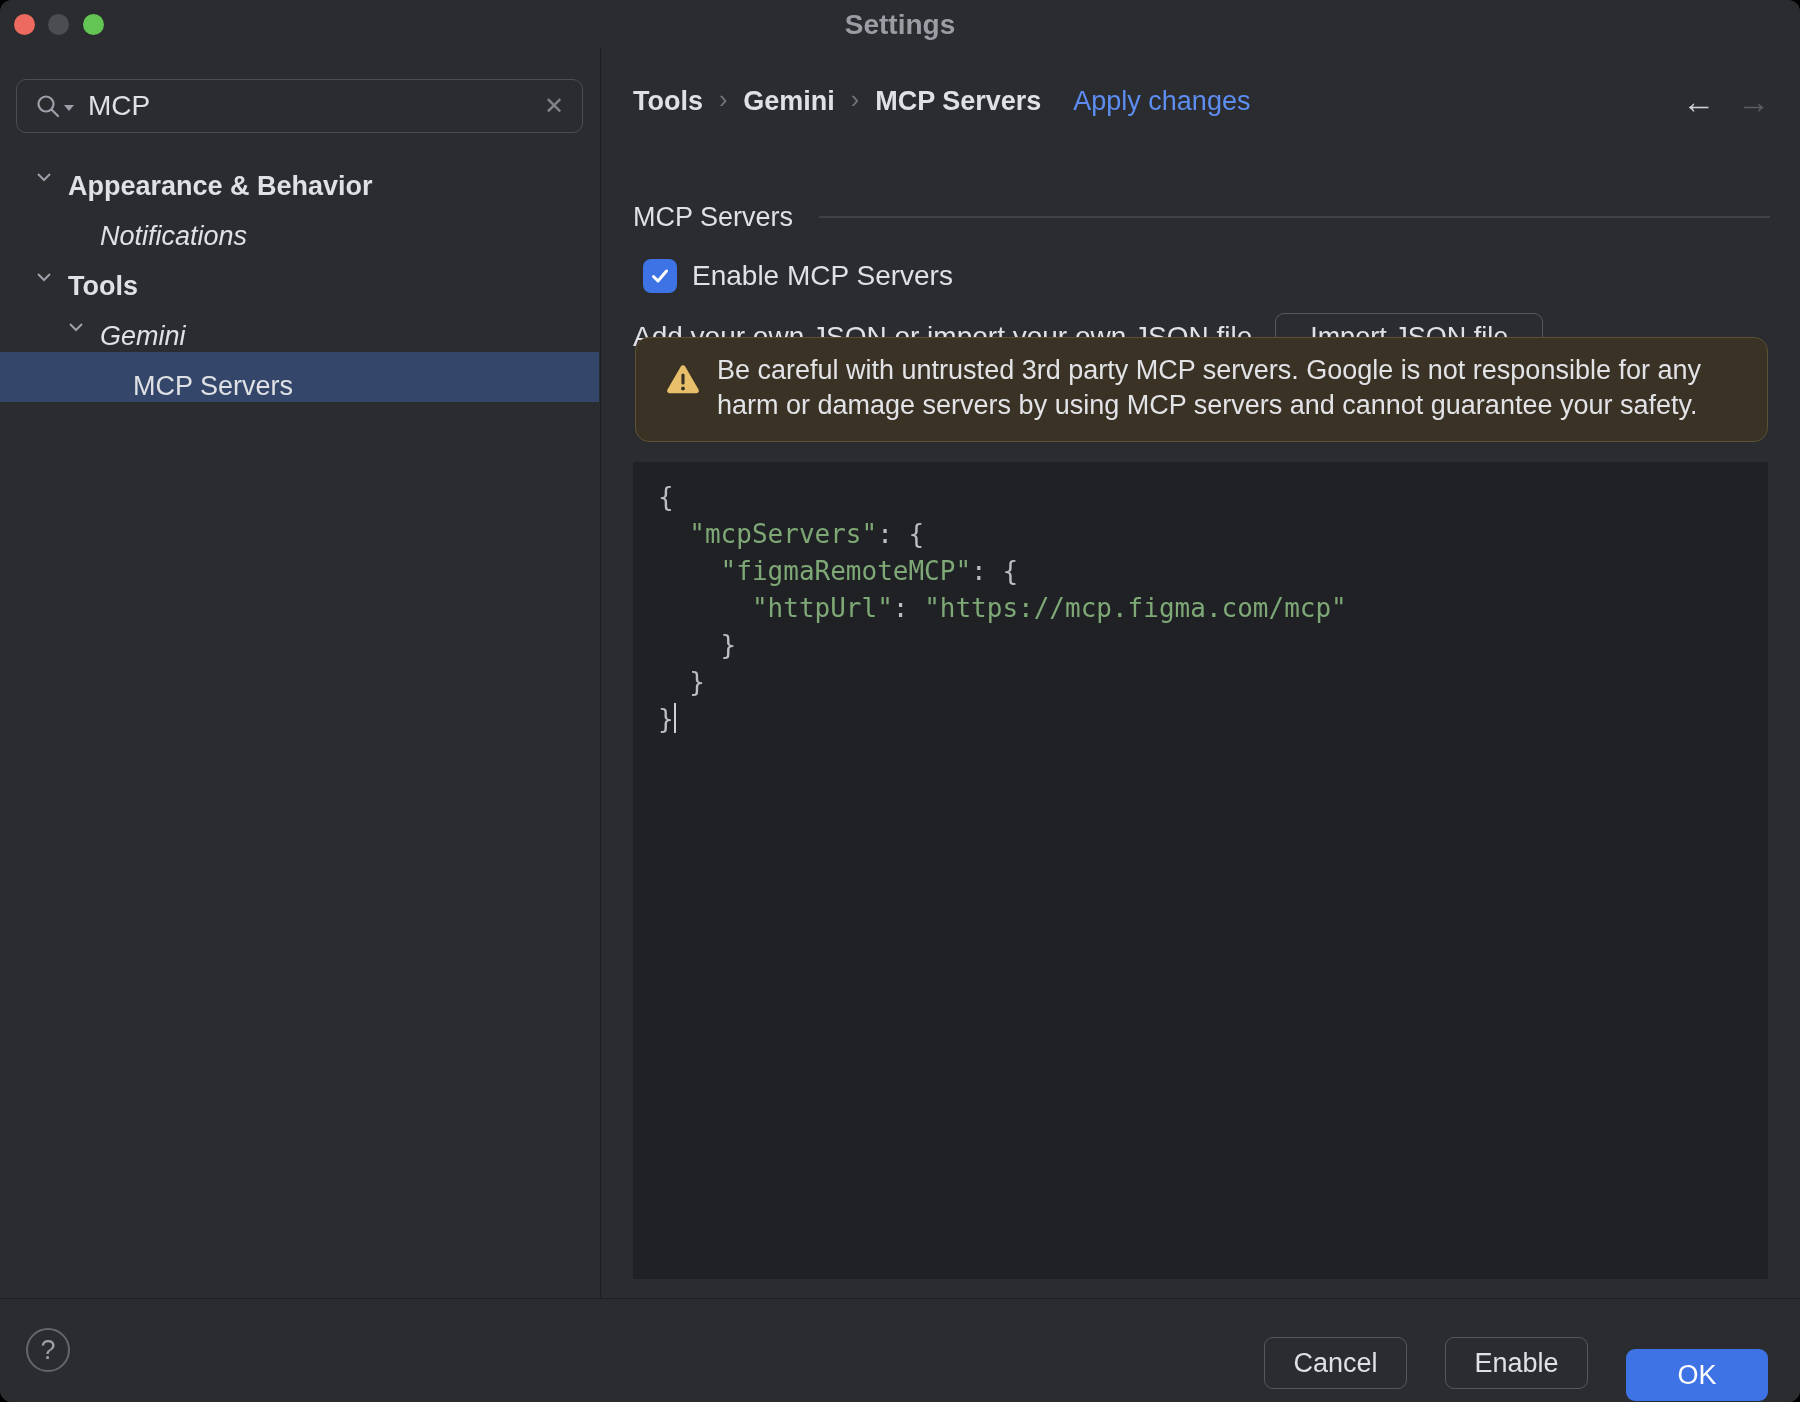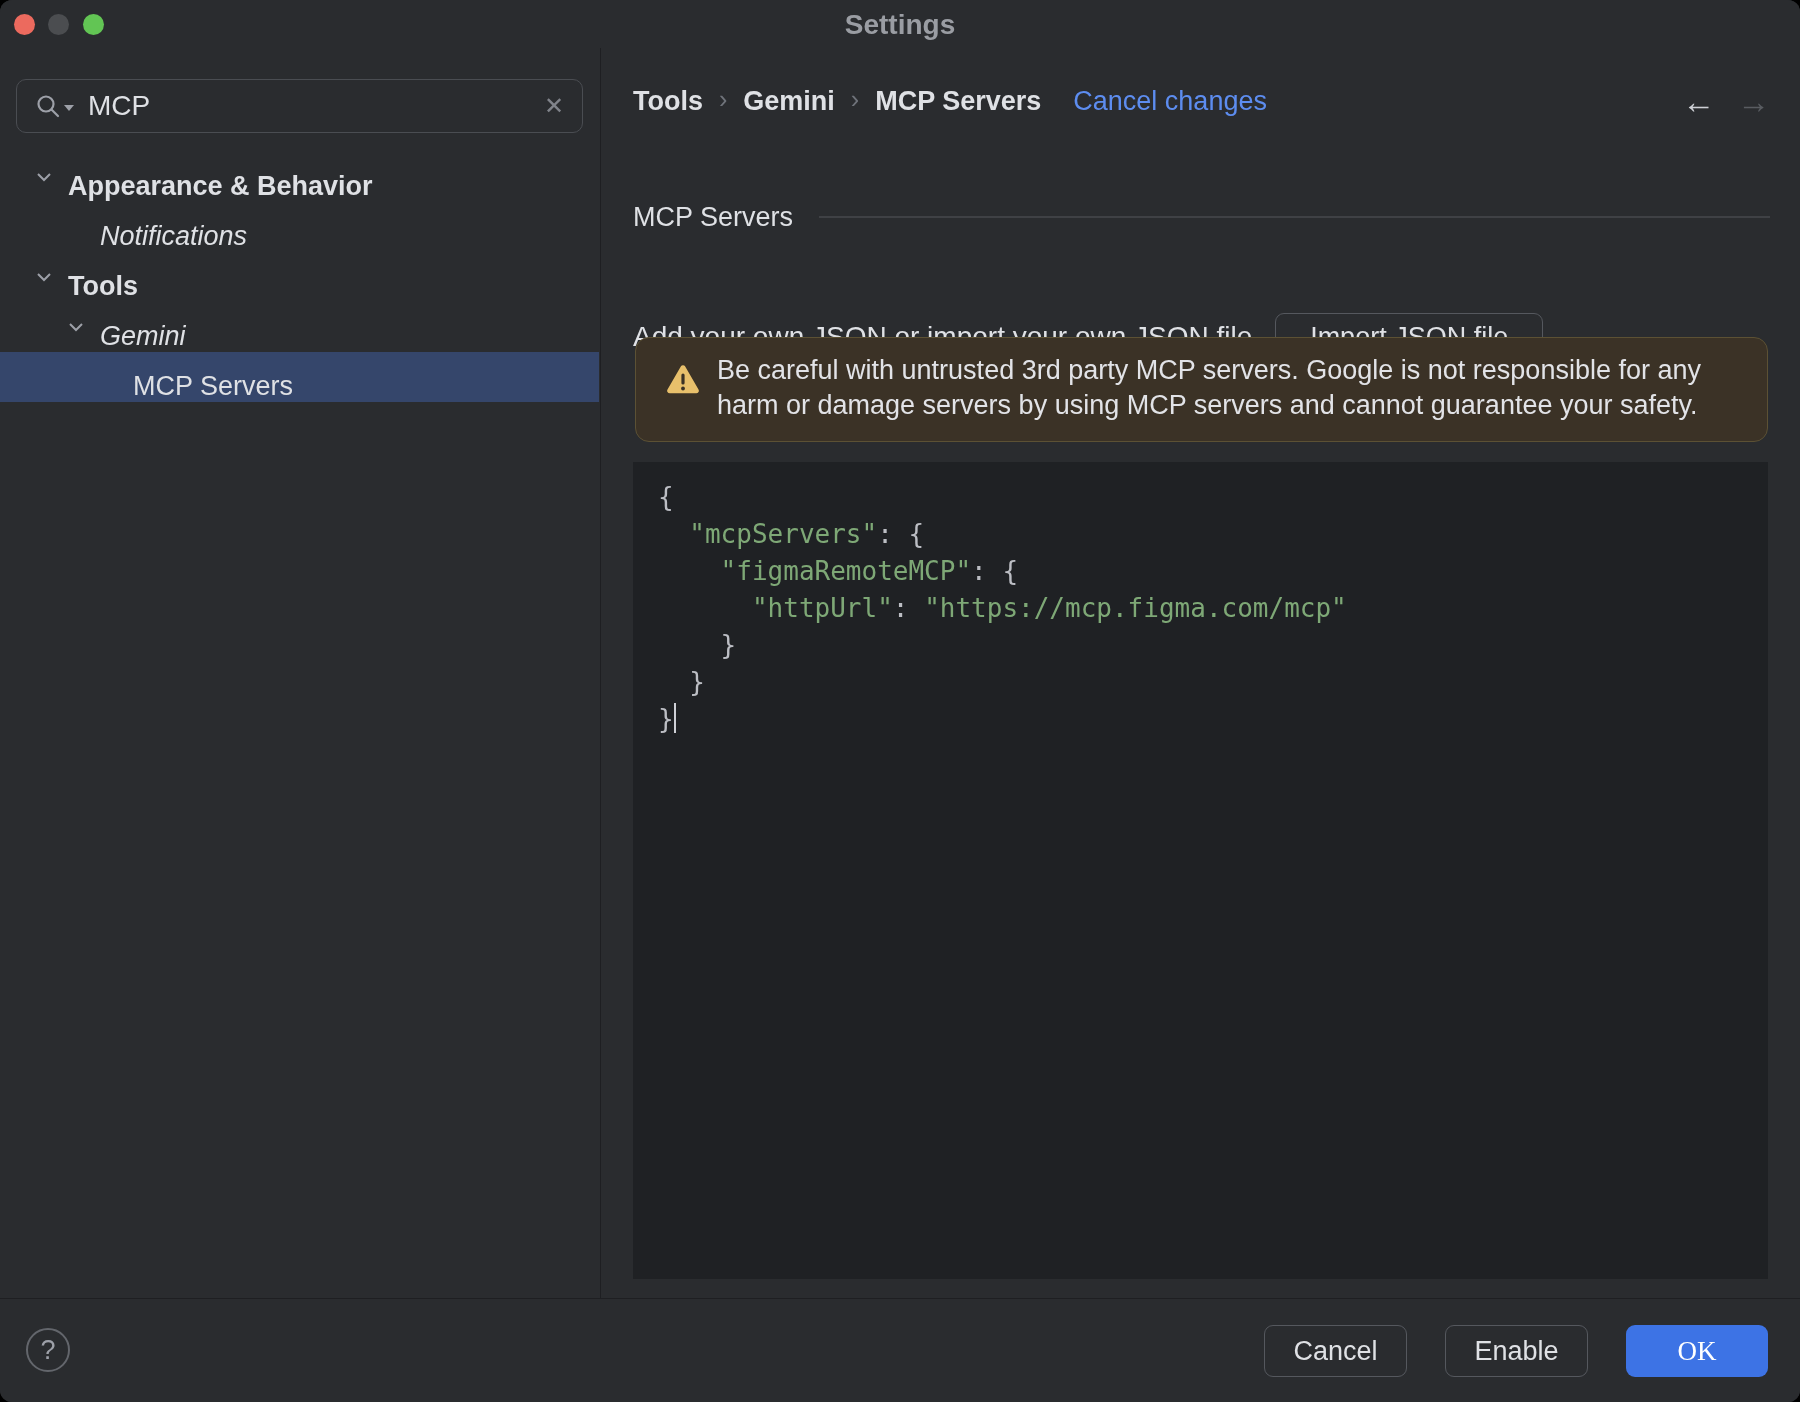--- a/index.html
+++ b/index.html
@@ -148,22 +148,22 @@
     font-size: 27px; color: #9DA0A8;
   }
   .footer-buttons {
     position: absolute; right: 32px; top: 26px;
     display: flex; align-items: center; gap: 38px;
   }
   .btn-cancel, .btn-apply { width: 143px; height: 52px; border-radius: 9px; }
   .btn-ok {
     width: 142px; height: 52px; border-radius: 9px; border: none;
     background: #3D73E5; color: #FFFFFF; font-size: 27px; font-weight: 400;
-    font-family: Liberation Serif, serif;
-    display: inline-flex; align-items: center; justify-content: center;
+    font-family: Liberation Sans, sans-serif;
+    display: inline-flex; align-items: center; justify-content: center; margin-top: 24px;
   }
 </style>
 </head>
 <body>
 
 <div class="window">
 
   <div class="titlebar">
     <span class="traffic t-red"></span>
     <span class="traffic t-gray"></span>
@@ -220,32 +220,40 @@
   </div>
 
   <div class="content">
 
     <div class="breadcrumb-row">
       <span class="crumb">Tools</span>
       <span class="crumb-sep">›</span>
       <span class="crumb">Gemini</span>
       <span class="crumb-sep">›</span>
       <span class="crumb">MCP Servers</span>
-      <span class="revert-link">Cancel changes</span>
+      <span class="revert-link">Apply changes</span>
       <span class="nav-arrows">
         <span class="nav-arrow arrow-back">←</span>
         <span class="nav-arrow arrow-fwd">→</span>
       </span>
     </div>
 
     <div class="section-header">
       <span class="section-title">MCP Servers</span>
       <span class="section-line"></span>
     </div>
 
+    <div class="checkbox-row">
+      <span class="checkbox">
+        <svg width="22" height="22" viewBox="0 0 22 22">
+          <polyline points="4.5,11.5 9,16 17.5,6" fill="none" stroke="#FFFFFF" stroke-width="3" stroke-linecap="round" stroke-linejoin="round"></polyline>
+        </svg>
+      </span>
+      <span class="checkbox-label">Enable MCP Servers</span>
+    </div>
 
     <div class="import-row">
       <span class="import-text">Add your own JSON or import your own JSON file.</span>
       <button class="btn import-btn">Import JSON file</button>
     </div>
 
     <div class="warning-banner">
       <svg class="warning-icon" width="34" height="31" viewBox="0 0 34 31">
         <path d="M14.8 2.4 L1.5 25.4 a2.6 2.6 0 0 0 2.2 3.9 h26.6 a2.6 2.6 0 0 0 2.2 -3.9 L19.2 2.4 a2.6 2.6 0 0 0 -4.4 0 Z" fill="#E8C06B"></path>
         <rect x="15.4" y="9.5" width="3.2" height="11" rx="1.6" fill="#3B3226"></rect>

